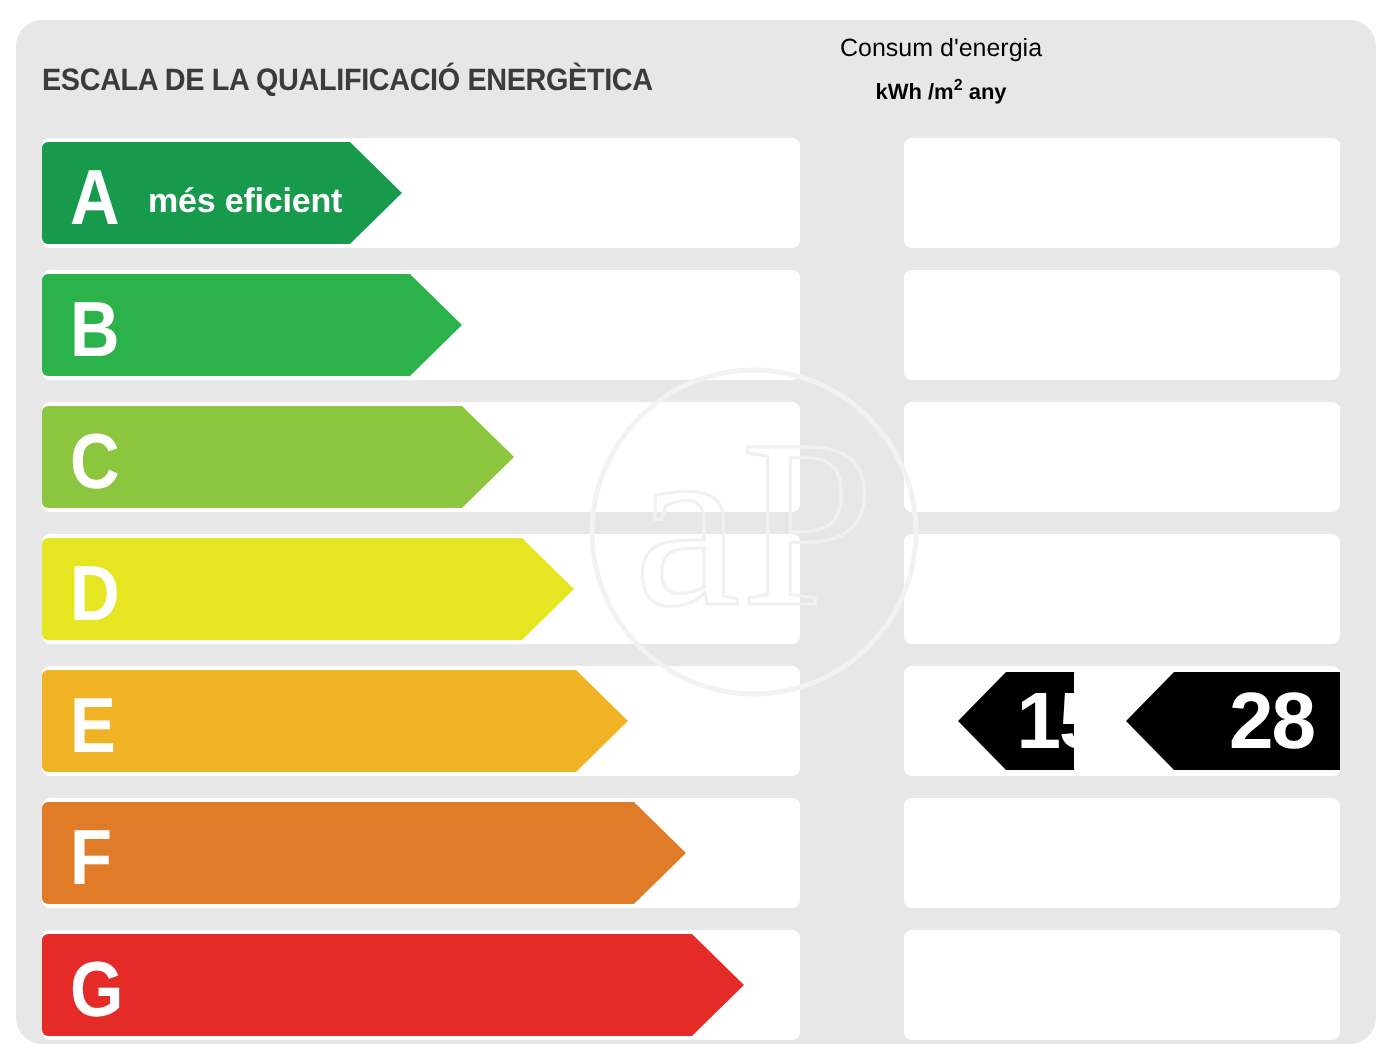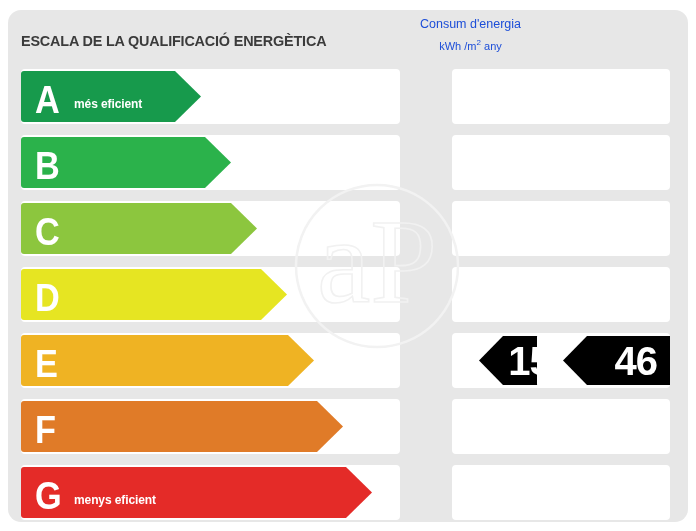--- a/index.html
+++ b/index.html
@@ -43,36 +43,37 @@
     color: #3b3b3b;
     transform: scaleX(0.93);
     transform-origin: left center;
     white-space: nowrap;
   }
   .col-head {
     position: absolute;
     top: 6px;
     width: 133px;
     text-align: center;
-    color: #1d4ed8;
+    color: #000000;
   }
   #head-consum { left: 396px; }
   #head-emiss  { left: 529px; }
   .col-head .ch-main {
     display: block;
     font-size: 12.5px;
     line-height: 17px;
     white-space: nowrap;
   }
   .col-head .ch-sub {
     display: block;
     font-size: 11px;
     line-height: 16px;
     margin-top: 2px;
     white-space: nowrap;
+    font-weight: bold;
   }
   .col-head sub, .col-head sup {
     font-size: 8px;
   }
 
   
   #watermark {
     position: absolute;
     left: 285px;
     top: 172px;
@@ -117,21 +118,21 @@
     font-size: 39px;
     font-weight: bold;
     color: #ffffff;
     line-height: 1;
     transform: scaleX(0.88);
     transform-origin: left bottom;
   }
   .bar-caption {
     position: absolute;
     bottom: 11px;
-    font-size: 12px;
+    font-size: 17px;
     font-weight: bold;
     color: #ffffff;
     white-space: nowrap;
     letter-spacing: -0.1px;
   }
 
   
   .badge {
     position: absolute;
     top: 3px;
@@ -212,39 +213,38 @@
       </div>
       <div class="row" style="top: 323px;">
         <div class="cell cell-scale"></div>
         <div class="cell cell-val1">
           <div class="badge badge-1">
             <span class="badge-text">151</span>
           </div>
         </div>
         <div class="cell cell-val2">
           <div class="badge badge-2">
-            <span class="badge-text">46</span>
+            <span class="badge-text">28</span>
           </div>
         </div>
         <div class="bar" style="width: 293px; background: rgb(239, 179, 35);">
           <span class="bar-letter">E</span>
         </div>
       </div>
       <div class="row" style="top: 389px;">
         <div class="cell cell-scale"></div>
         <div class="cell cell-val1"></div>
         <div class="cell cell-val2"></div>
         <div class="bar" style="width: 322px; background: rgb(224, 123, 40);">
           <span class="bar-letter">F</span>
         </div>
       </div>
       <div class="row" style="top: 455px;">
         <div class="cell cell-scale"></div>
         <div class="cell cell-val1"></div>
         <div class="cell cell-val2"></div>
         <div class="bar" style="width: 351px; background: rgb(228, 43, 40);">
           <span class="bar-letter">G</span>
-          <span class="bar-caption" style="left: 53px;">menys eficient</span>
         </div>
       </div>
     </div>
 
 </div>
 
 </body></html>

